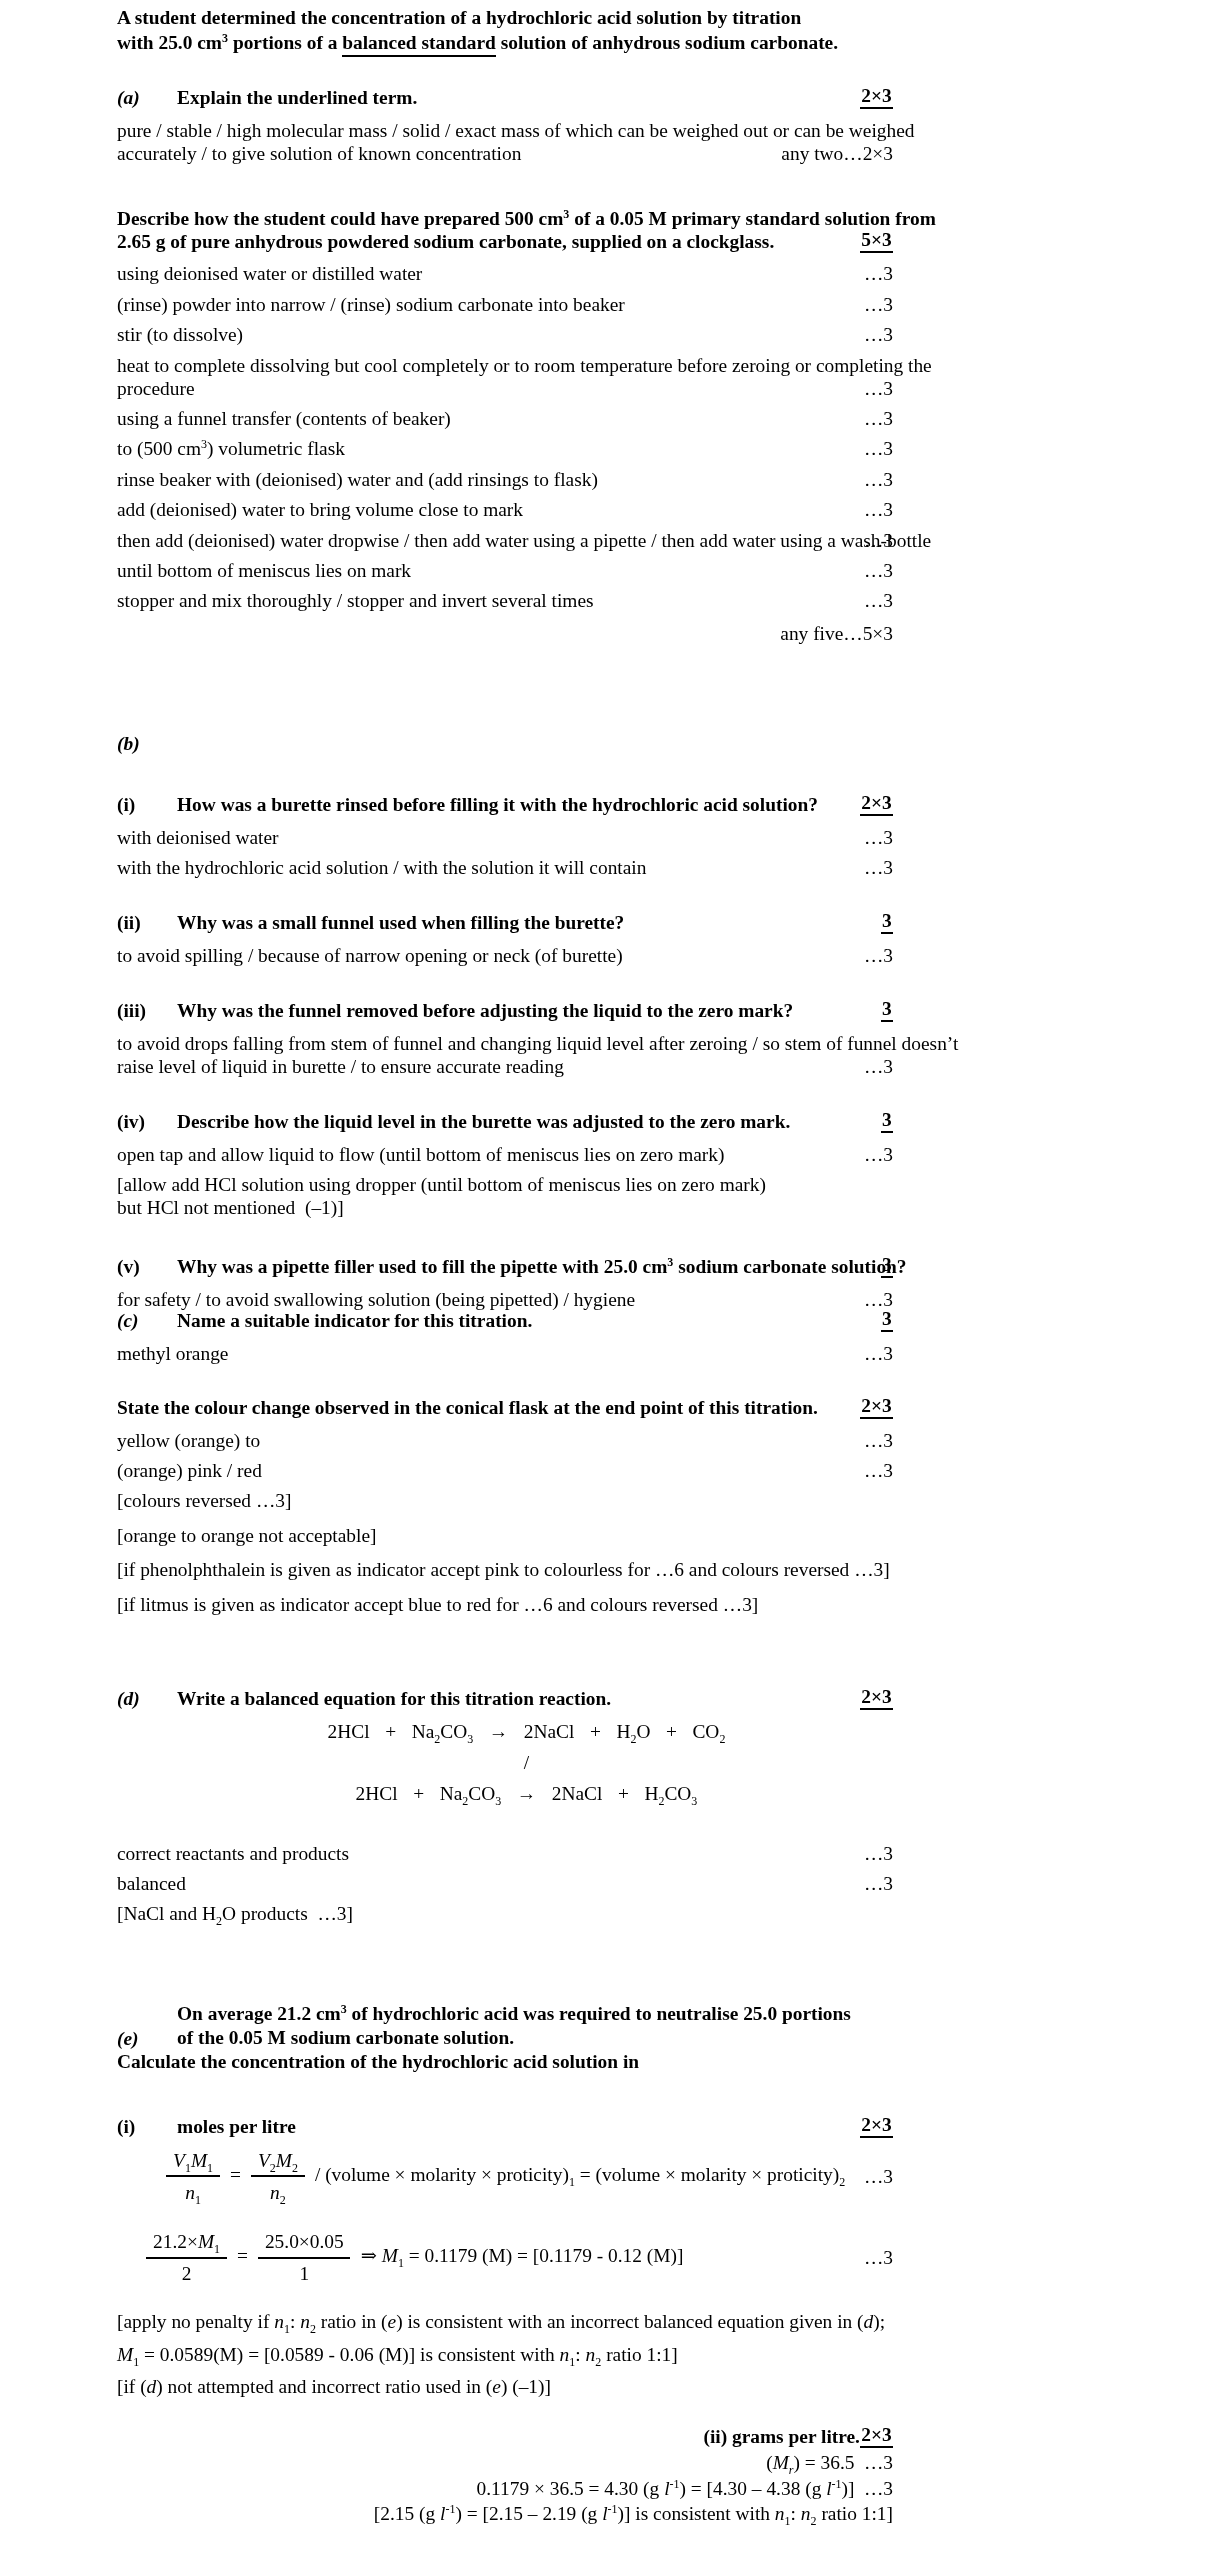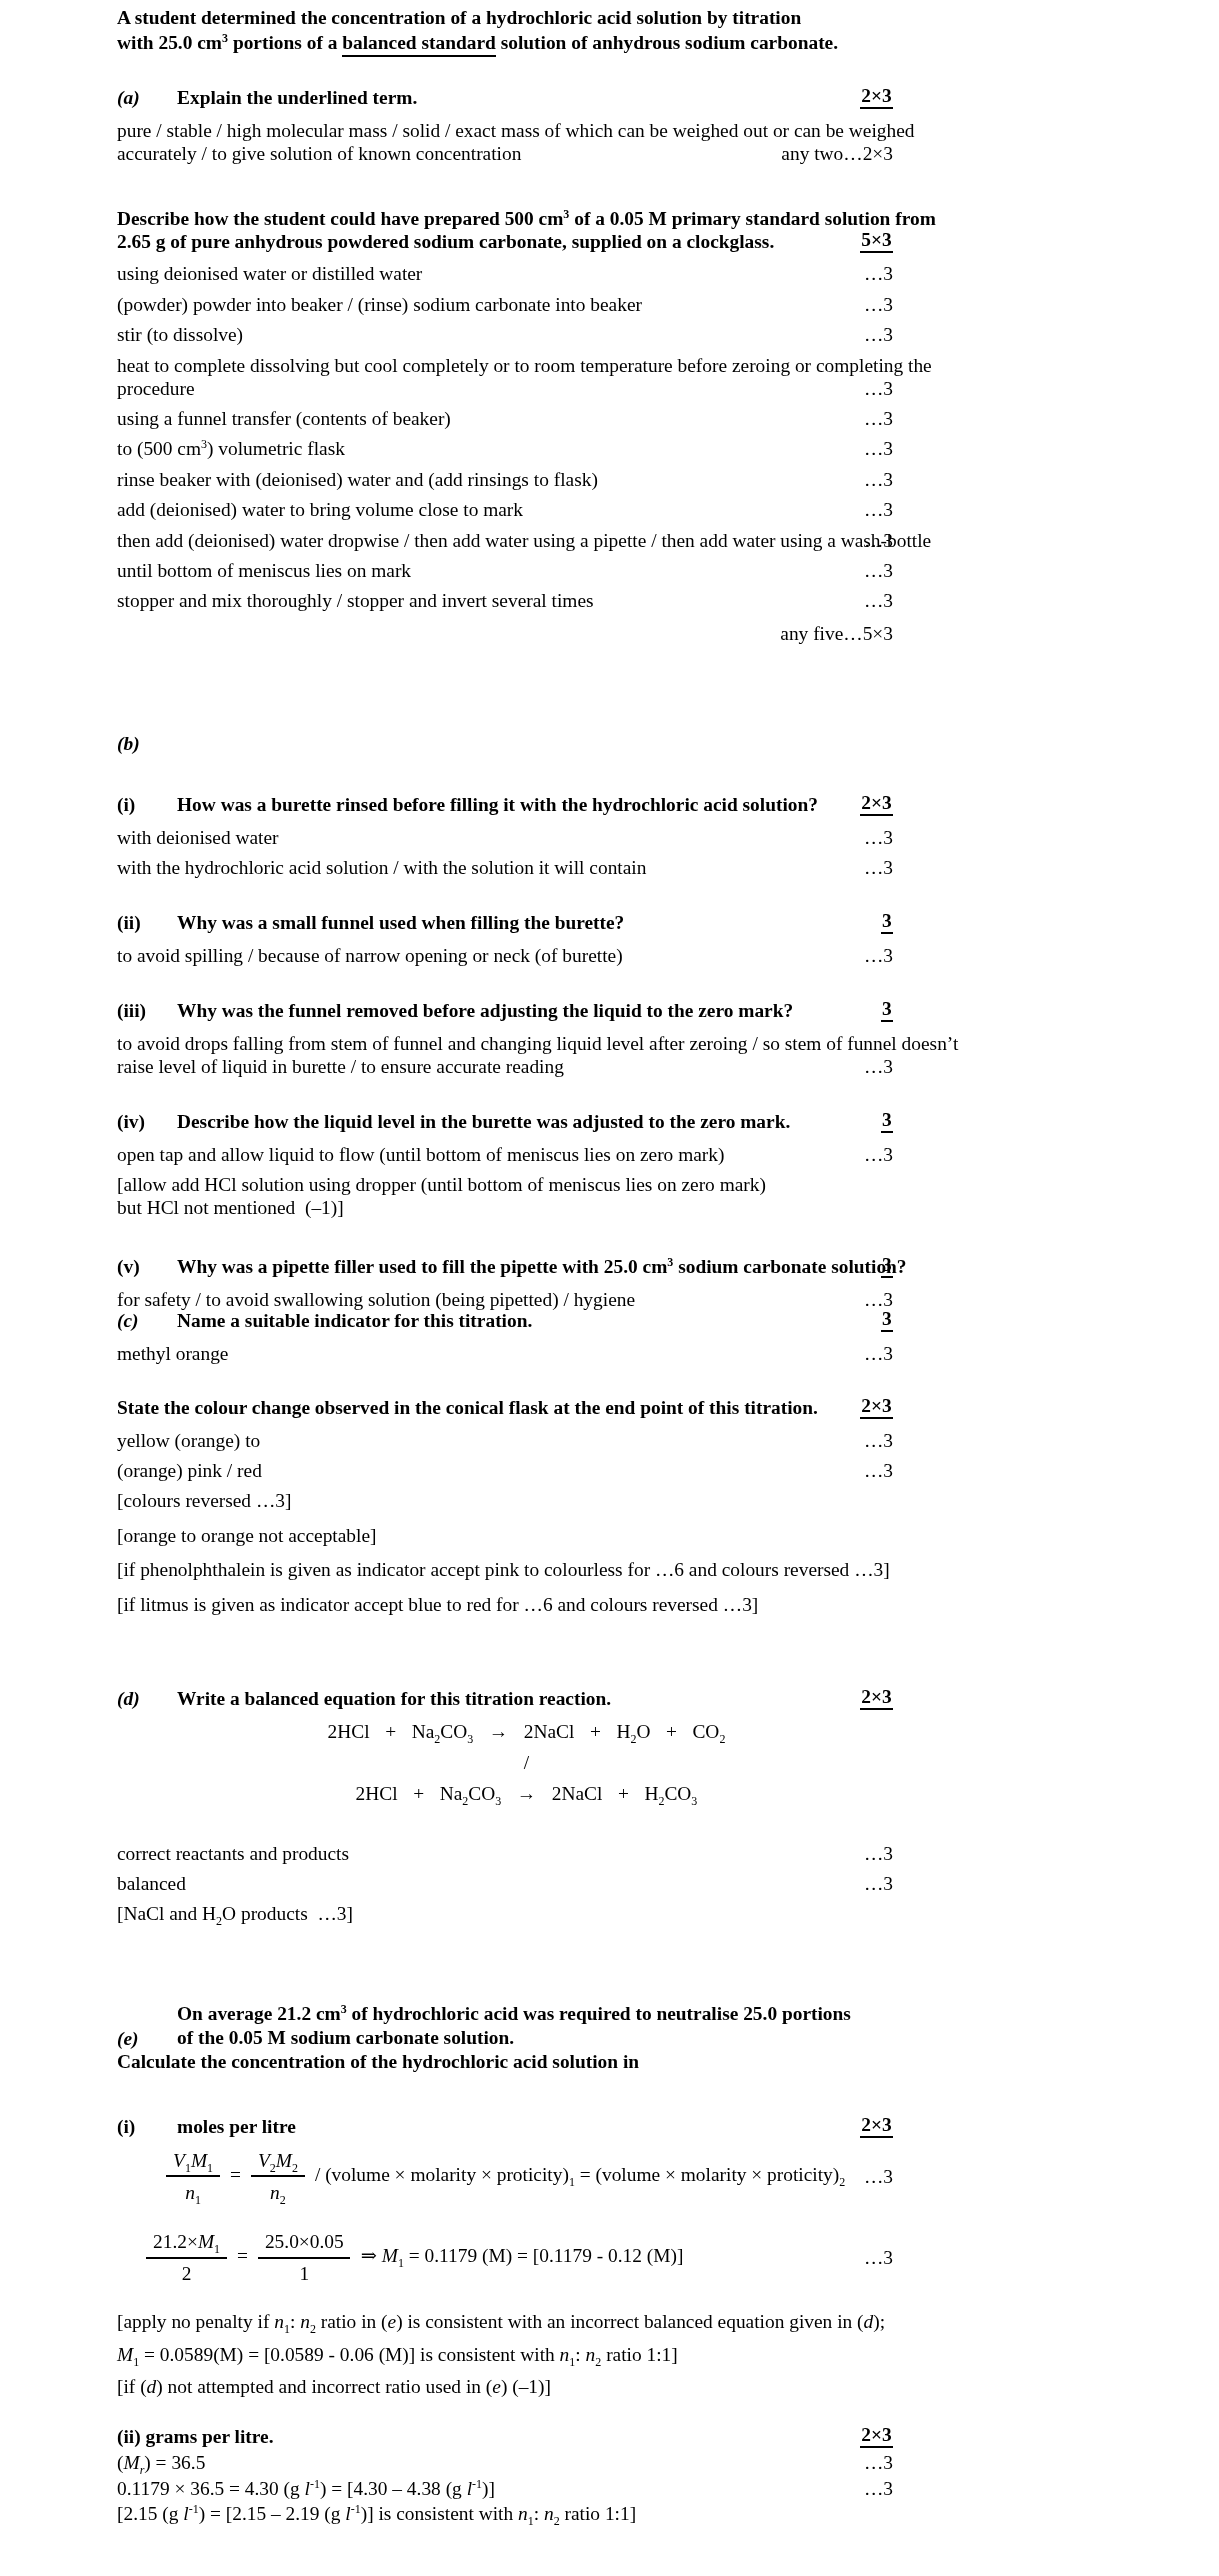--- a/index.html
+++ b/index.html
@@ -13,21 +13,21 @@
   .sec-b-i{top:793px;}
   .sec-b-ii{top:911px;}
   .sec-b-iii{top:999px;}
   .sec-b-iv{top:1110px;}
   .sec-b-v{top:1255px;}
   .sec-part-c{top:1309px;}
   .sec-colour{top:1396px;}
   .sec-part-d{top:1687px;}
   .sec-part-e{top:2002px;}
   .sec-e-i{top:2115px;}
-  .sec-e-ii{top:2425px;}
+  .sec-e-ii{top:2425px;text-align:right;}
   .row{display:flex;align-items:flex-end;margin-bottom:7.4px;}
   .row.hdr{margin-bottom:9.4px;}
   .row.tight{margin-bottom:2.7px;}
   .row.m0{margin-bottom:0;}
   .row.note{margin-top:4px;margin-bottom:11.4px;}
   .row.note14{margin-top:4px;margin-bottom:9.4px;}
   .row.gapb{margin-top:37px;}
   .row.anyfive{margin-top:10px;}
   .rbody{flex:1;min-width:0;}
   .rbody .line{white-space:nowrap;}
@@ -93,21 +93,21 @@
           <span class="rmark mh">5×3</span>
         </div>
         <div class="row">
           <div class="rbody">
             <div class="line">using deionised water or distilled water</div>
           </div>
           <span class="rmark">…3</span>
         </div>
         <div class="row">
           <div class="rbody">
-            <div class="line">(powder) powder into beaker / (rinse) sodium carbonate into beaker</div>
+            <div class="line">(rinse) powder into narrow / (rinse) sodium carbonate into beaker</div>
           </div>
           <span class="rmark">…3</span>
         </div>
         <div class="row">
           <div class="rbody">
             <div class="line">stir (to dissolve)</div>
           </div>
           <span class="rmark">…3</span>
         </div>
         <div class="row">

